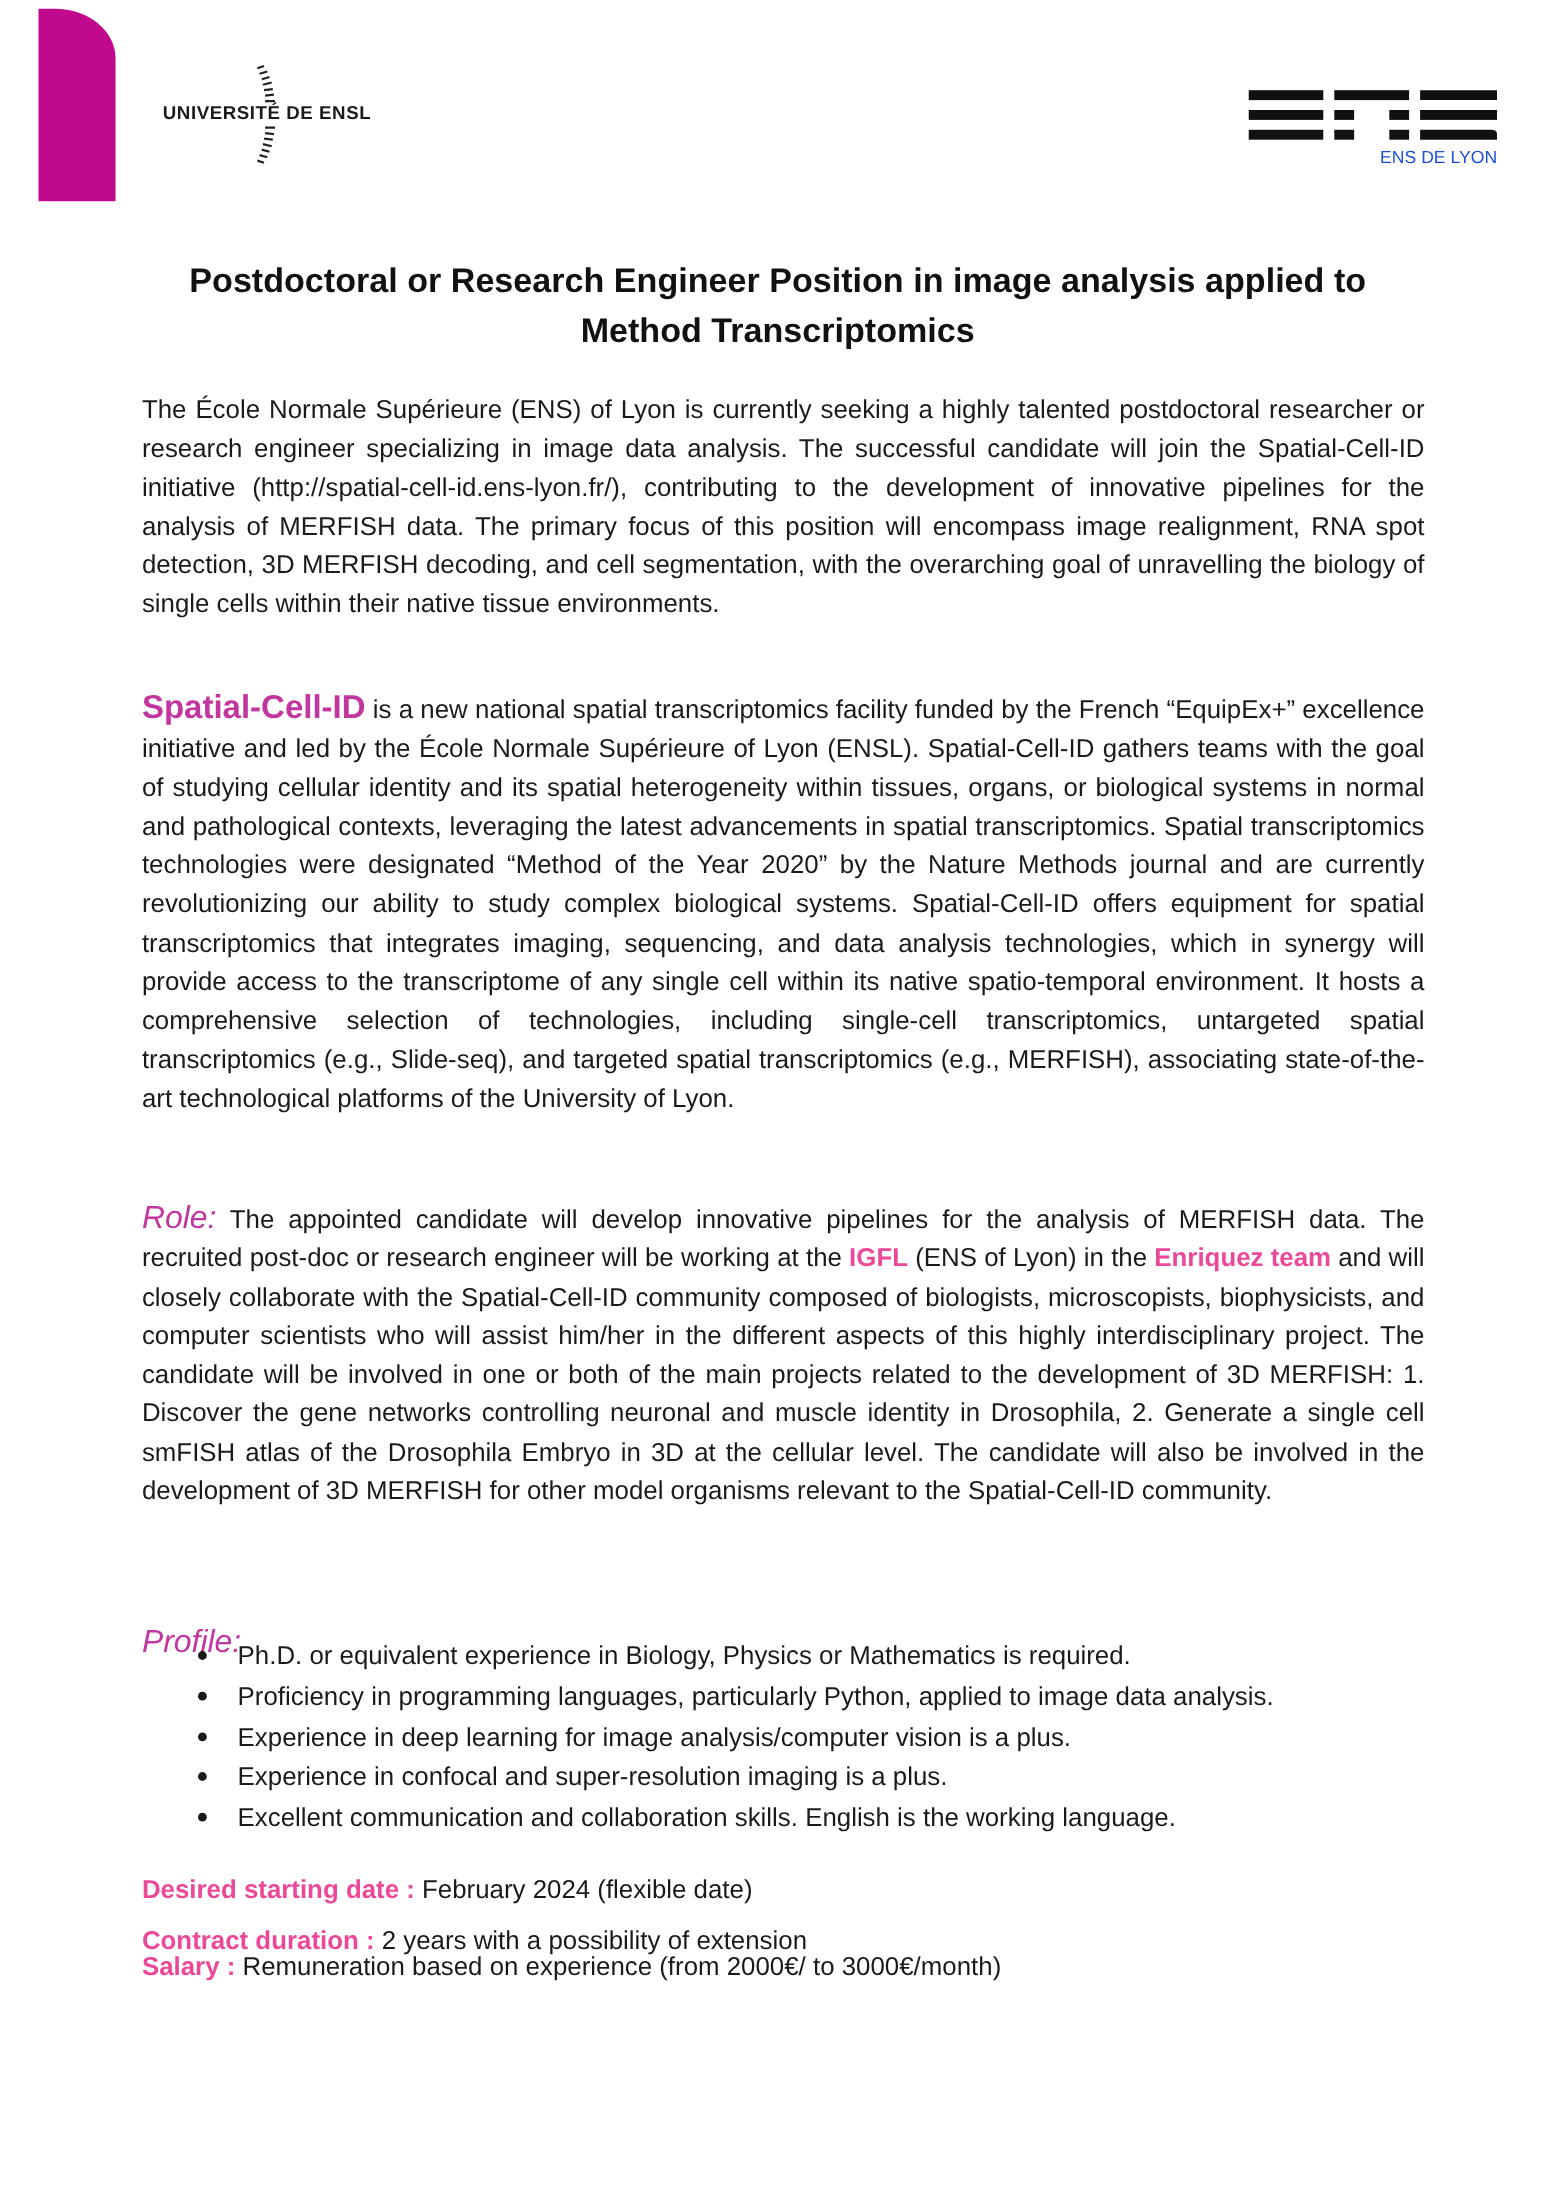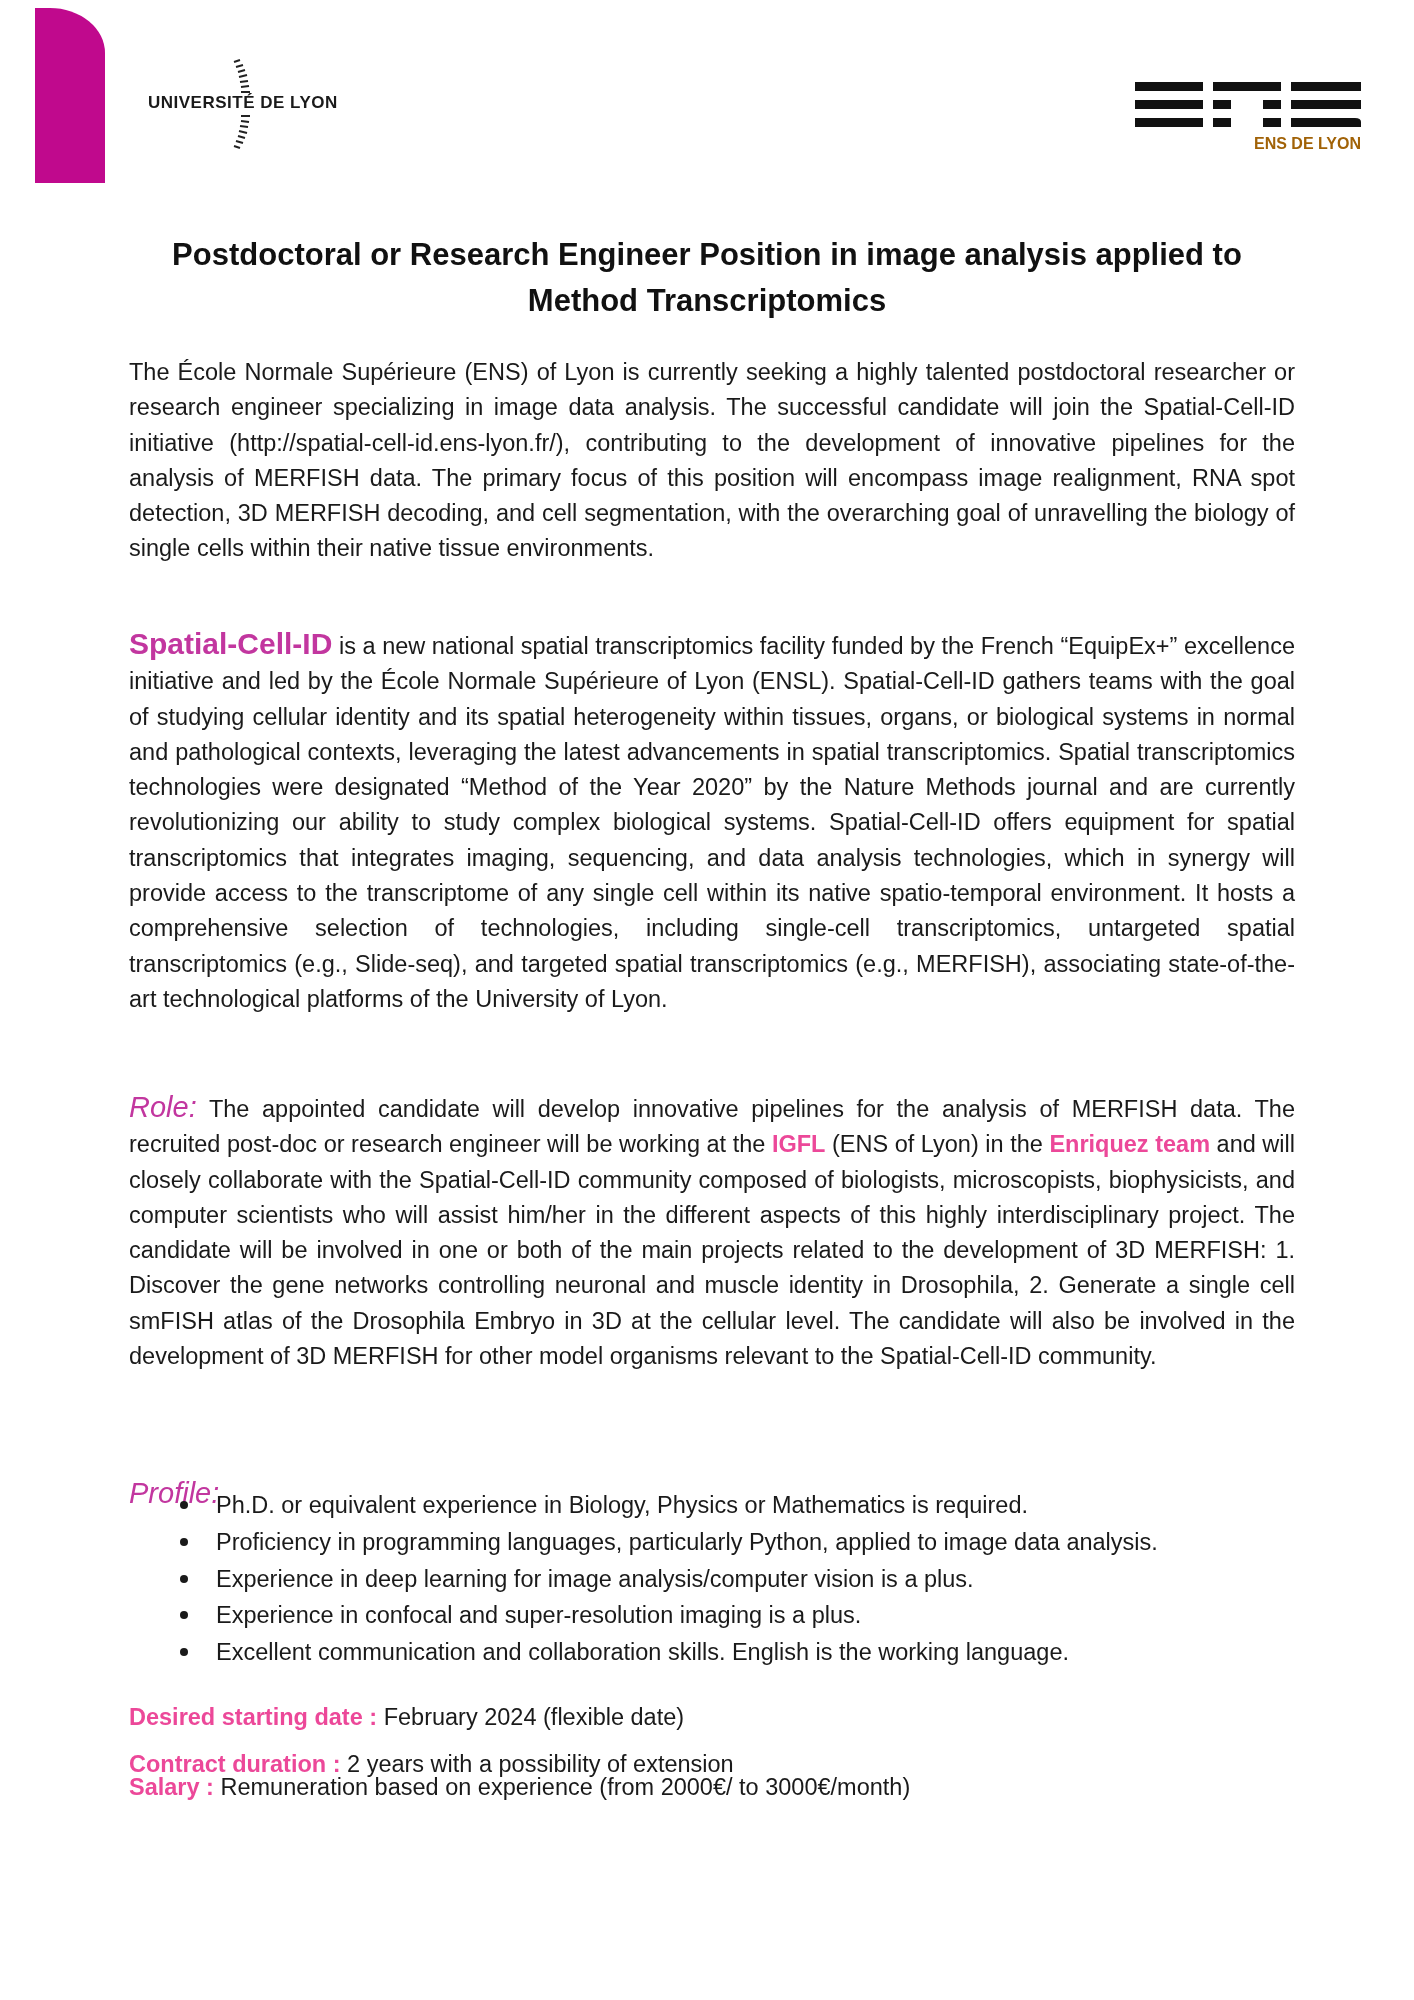--- a/index.html
+++ b/index.html
@@ -6,21 +6,21 @@
   body { width:1414px; height:2000px; position:relative; overflow:hidden;
          font-family:"Liberation Sans", "DejaVu Sans", sans-serif; color:#1a1a1a; }
   .pink-block { position:absolute; left:35px; top:8px; width:70px; height:175px;
          background:#c0098d; border-top-right-radius:55px 45px; }
   .univ-logo { position:absolute; left:148px; top:58px; width:200px; height:92px; }
   .univ-text { position:absolute; left:0; top:35px; font-size:17px; letter-spacing:0.5px;
          color:#1a1a1a; white-space:nowrap; font-weight:bold; }
   .univ-arc { position:absolute; left:80px; top:0; width:30px; height:92px; }
   .ens-logo { position:absolute; left:1135px; top:80px; width:226px; height:80px; }
   .ens-bars { position:absolute; left:0; top:0; width:226px; height:50px; }
-  .ens-caption { position:absolute; right:0; top:55px; font-size:16px; color:#a16207; white-space:nowrap;font-weight:bold; }
+  .ens-caption { position:absolute; right:0; top:55px; font-size:16px; color:#1d4ed8; white-space:nowrap; }
   .title { position:absolute; left:100px; width:1214px; top:232px; text-align:center;
          font-weight:bold; font-size:31px; line-height:46px; color:#111; }
   .para { position:absolute; left:129px; width:1166px; font-size:23.5px; line-height:35.3px;
          text-align:justify; color:#1a1a1a; }
   .accent { color:#ec4899; font-weight:bold; }
   .big-accent { color:#c2369f; font-weight:bold; font-size:30px; }
   .italic-heading { color:#c2369f; font-weight:normal; font-style:italic; font-size:29px; }
   .p1 { top:355px; }
   .p2 { top:626px; }
   .p3 { top:1090px; }
@@ -49,21 +49,21 @@
       <line x1="13" y1="34" x2="22" y2="34"></line>
         <line x1="13" y1="58" x2="22" y2="58"></line>
       <line x1="13" y1="63" x2="21" y2="64"></line>
         <line x1="12" y1="68" x2="20" y2="69"></line>
       <line x1="11" y1="73" x2="19" y2="75"></line>
         <line x1="10" y1="78" x2="17" y2="80"></line>
       <line x1="8" y1="83" x2="15" y2="85"></line>
         <line x1="6" y1="88" x2="12" y2="90"></line>
     </g>
   </svg>
-  <div class="univ-text">UNIVERSITÉ DE LYON</div>
+  <div class="univ-text">UNIVERSITÉ DE ENSL</div>
 </div>
 
 <div class="ens-logo">
   <svg class="ens-bars" viewBox="0 0 226 50">
     <g fill="#111">
       <rect x="0" y="2" width="68" height="9"></rect>
         <rect x="0" y="20" width="68" height="9"></rect>
         <rect x="0" y="38" width="68" height="9"></rect>
       <rect x="78" y="2" width="68" height="9" rx="0"></rect>
         <rect x="78" y="20" width="18" height="9"></rect>

